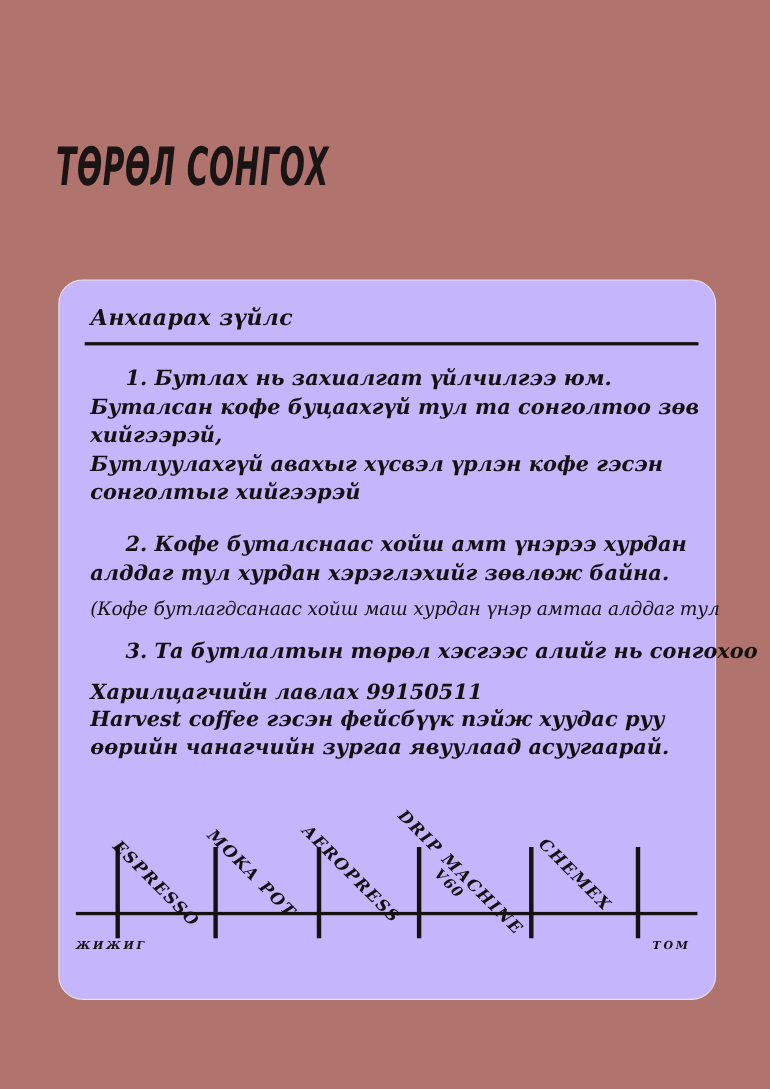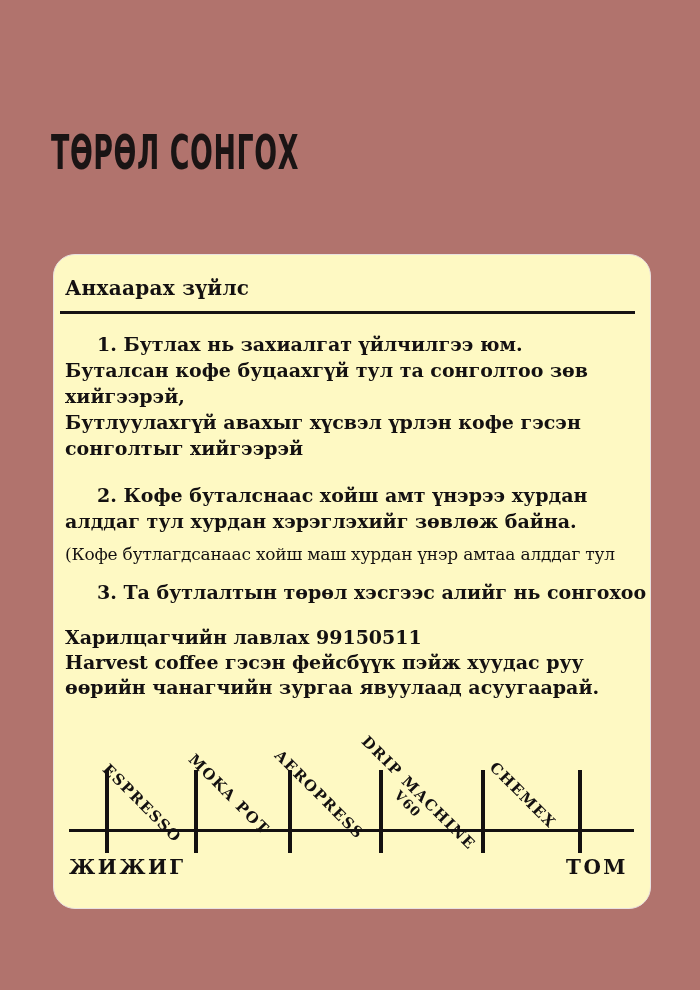--- a/index.html
+++ b/index.html
@@ -3,61 +3,61 @@
 <meta charset="utf-8">
 <style>
   html, body { margin: 0; padding: 0; }
   body {
     width: 700px; height: 990px;
     background: #b1736d;
     font-family: "DejaVu Serif", serif;
     color: #141111;
     overflow: hidden;
   }
-  .page { position: relative; width: 700px; height: 828px; }
+  .page { position: relative; width: 700px; height: 828px; font-style: italic; }
 
   .title {
     position: absolute; left: 51px; top: 128px; margin: 0;
     font-family: "DejaVu Sans", sans-serif;
     font-weight: bold; font-size: 48px; line-height: 48px;
     color: #1a1414; white-space: nowrap;
   }
   .title-inner {
     display: inline-block;
     transform: scaleX(0.56);
     transform-origin: 0 50%;
     letter-spacing: 1px;
   }
 
   .card {
     position: absolute; left: 53px; top: 254px;
     width: 598px; height: 655px;
-    background: #fef9c3;
+    background: #c4b5fd;
     border: 1px solid #e9e2e1;
     border-radius: 22px;
     box-sizing: border-box;
-    padding: 21px 20px 0 11px;
+    padding: 21px 20px 0 28px;
   }
 
   .card-header {
     margin: 0; font-size: 20px; font-weight: bold; letter-spacing: 0.3px;
   }
   .divider {
     border: none; border-top: 3px solid #161313;
     margin: 11px -5px 0 -5px;
   }
 
   .para { font-weight: bold; font-size: 19px; line-height: 26px; }
   .line { white-space: nowrap; }
   .indent { text-indent: 32px; }
   .p1 { margin-top: 17px; }
   .p2 { margin-top: 21px; }
   .note { font-weight: normal; font-size: 17px; line-height: 24px; letter-spacing: -0.2px; margin-top: 8px; }
   .p3 { margin-top: 13px; text-align: right; }
-  .contact { margin-top: 20px; line-height: 25px; }
+  .contact { margin-top: 12px; line-height: 25px; }
 
   .diagram {
     position: absolute; left: 0; top: 473px; right: 0; height: 178px;
   }
   .axis {
     position: absolute; left: 15px; top: 101px;
     width: 565px; height: 3px; background: #141111;
   }
   .tick {
     position: absolute; top: 42px; width: 3.5px; height: 83px;
@@ -65,21 +65,21 @@
   }
   .machine {
     position: absolute;
     transform: rotate(45deg); transform-origin: 0 0;
     font-size: 15px; font-weight: bold; letter-spacing: 1.5px;
     line-height: 16px; white-space: nowrap;
   }
   .machine .l2 { text-align: center; font-size: 13px; letter-spacing: 1px; }
   .scale-label {
     position: absolute; top: 127px;
-    font-size: 20px; font-weight: bold; letter-spacing: 2.5px; text-align: right;
+    font-size: 10px; font-weight: bold; letter-spacing: 2.5px; text-align: right;
   }
   .scale-label.left { left: 15px; }
   .scale-label.right { right: 22px; margin-left: 38px; }
 </style>
 </head>
 <body>
 
 <div class="page">
 
   <h1 class="title"><span class="title-inner">ТӨРӨЛ СОНГОХ</span></h1>

